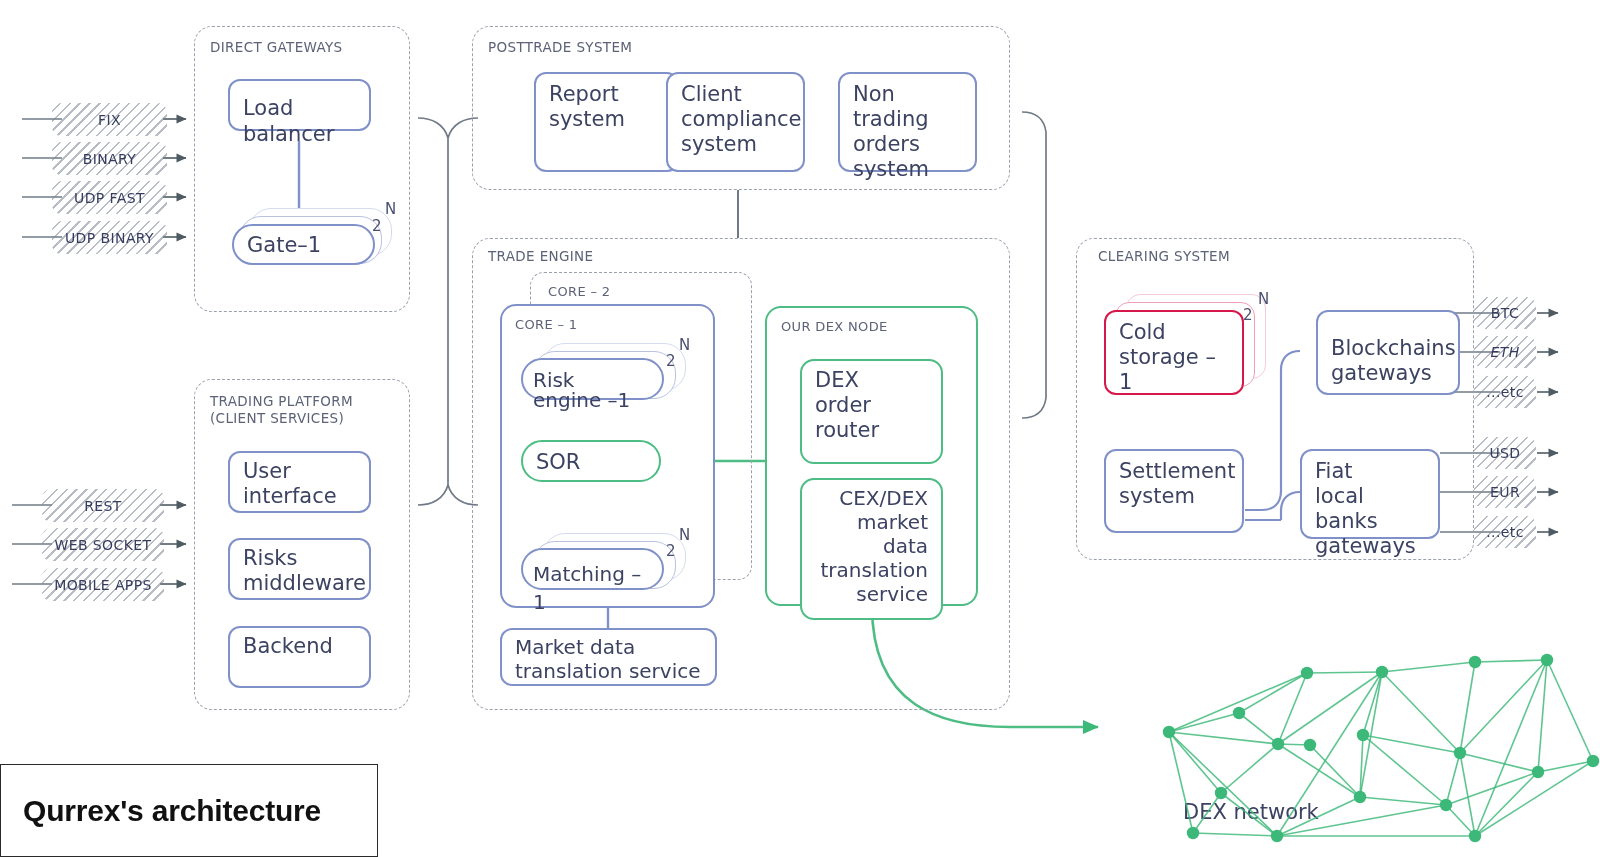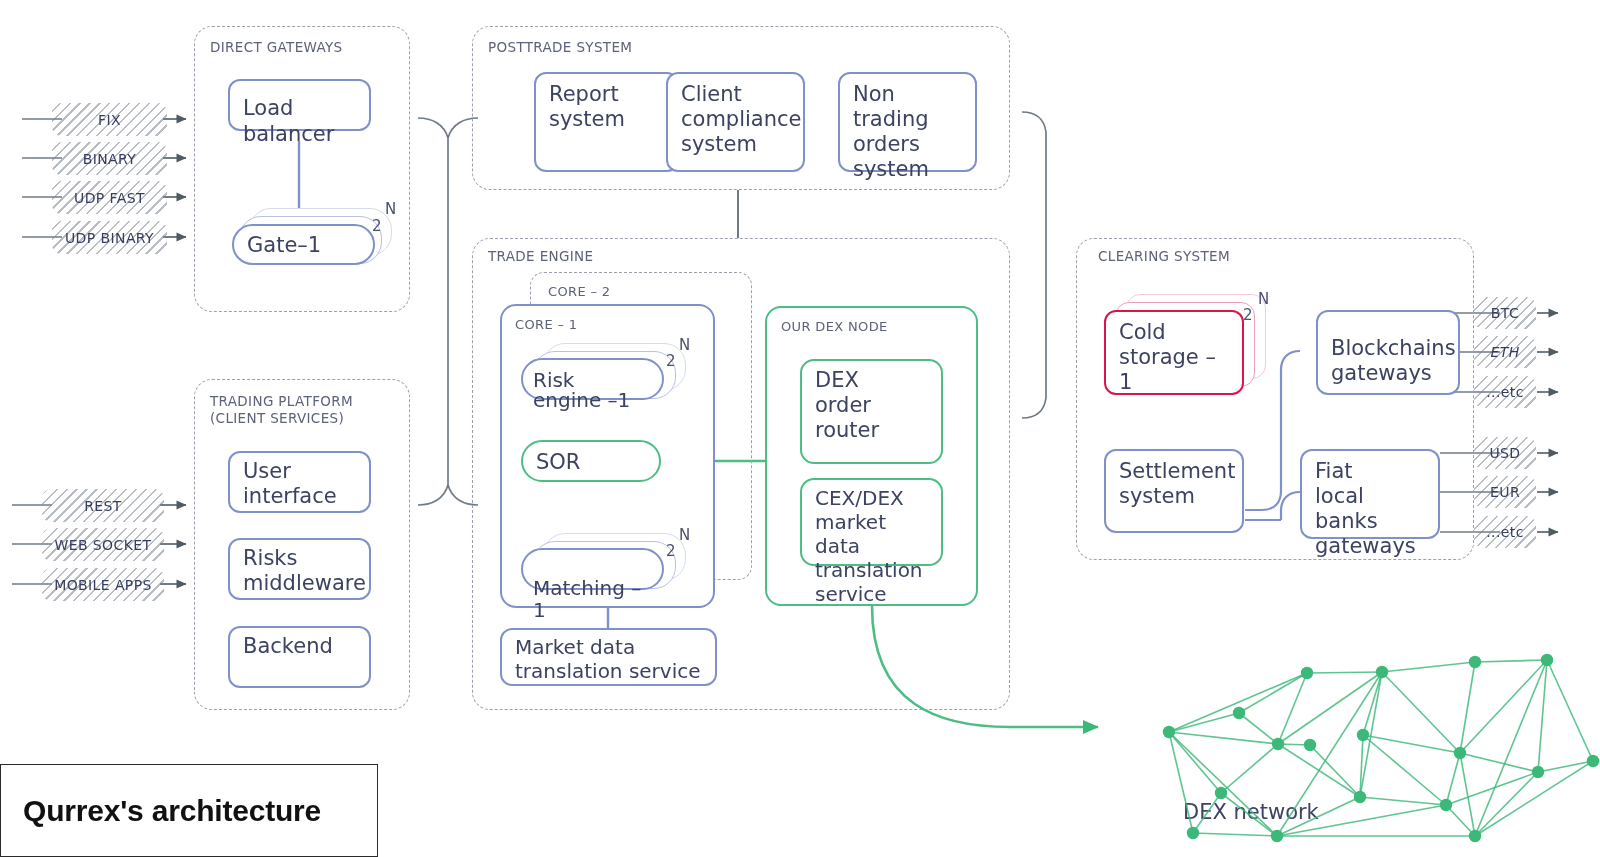--- a/index.html
+++ b/index.html
@@ -261,33 +261,33 @@
     <div class="ghost gn" style="left:543px;top:343px;width:143px;height:48px;"></div>
     <div class="ghost g2" style="left:533px;top:351px;width:143px;height:48px;"></div>
     <div class="box pill" style="left:521px;top:358px;width:143px;height:42px;font-size:20px;line-height:20px;padding-top:10px;padding-left:10px;">Risk engine –1</div>
     <div class="stack-num" style="left:666px;top:352px;">2</div>
     <div class="stack-num" style="left:679px;top:336px;">N</div>
 
     <div class="box pill green" style="left:521px;top:440px;width:140px;height:42px;font-size:21px;line-height:21px;padding-top:10px;">SOR</div>
 
     <div class="ghost gn" style="left:543px;top:533px;width:143px;height:48px;"></div>
     <div class="ghost g2" style="left:533px;top:541px;width:143px;height:48px;"></div>
-    <div class="box pill" style="left:521px;top:548px;width:143px;height:42px;font-size:20px;line-height:22px;padding-top:27px;padding-left:10px;">Matching –1</div>
+    <div class="box pill" style="left:521px;top:548px;width:143px;height:42px;font-size:20px;line-height:28px;padding-top:10px;padding-left:10px;">Matching –1</div>
     <div class="stack-num" style="left:666px;top:542px;">2</div>
     <div class="stack-num" style="left:679px;top:526px;">N</div>
 
     <div class="box" style="left:500px;top:628px;width:217px;height:58px;font-size:20px;line-height:24px;padding-top:5px;">Market data
 translation service</div>
 
     <div class="panel green" style="left:765px;top:306px;width:213px;height:300px;"></div>
     <div class="panel-title" style="left:781px;top:319px;">OUR DEX NODE</div>
 
     <div class="box green" style="left:800px;top:359px;width:143px;height:105px;padding-top:7px;">DEX
 order router</div>
-    <div class="box green" style="left:800px;top:478px;width:143px;height:88px;font-size:20px;line-height:24px;padding-top:6px;">CEX/DEX
+    <div class="box green" style="left:800px;top:478px;width:143px;height:142px;font-size:20px;line-height:24px;padding-top:6px;text-align:right;">CEX/DEX
 market data
 translation
 service</div>
 
     <div class="group" style="left:1076px;top:238px;width:398px;height:322px;"></div>
     <div class="group-title" style="left:1098px;top:248px;">CLEARING SYSTEM</div>
 
     <div class="ghost redn" style="left:1126px;top:294px;width:140px;height:85px;border-radius:14px;"></div>
     <div class="ghost red2" style="left:1115px;top:302px;width:140px;height:85px;border-radius:14px;"></div>
     <div class="box red" style="left:1104px;top:310px;width:140px;height:85px;padding-top:8px;">Cold

